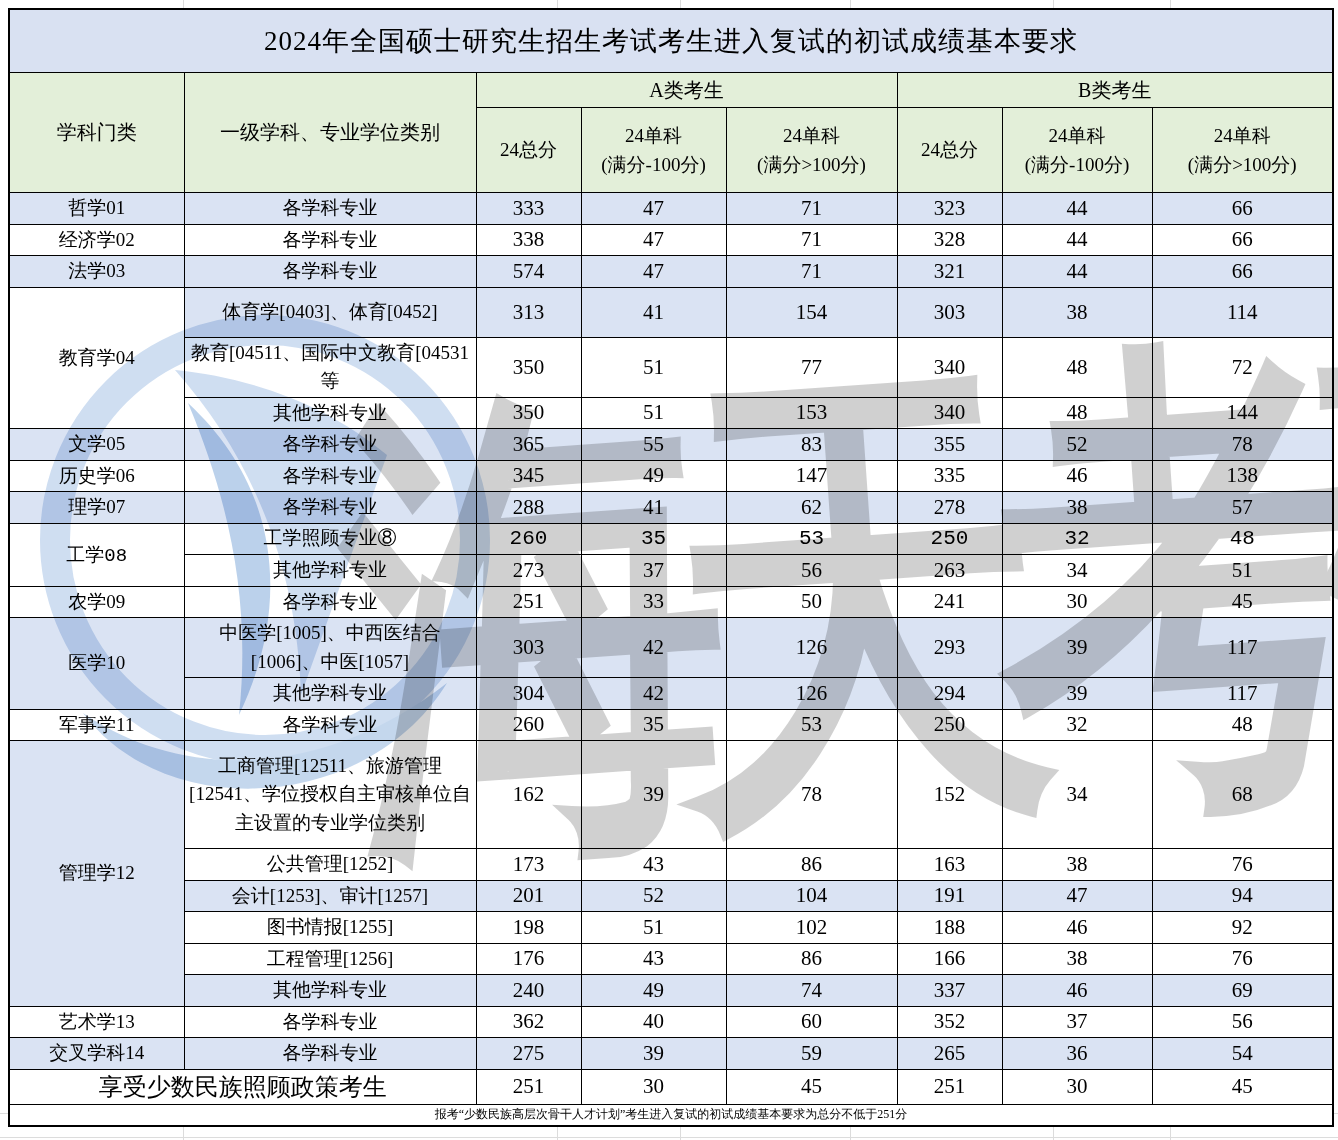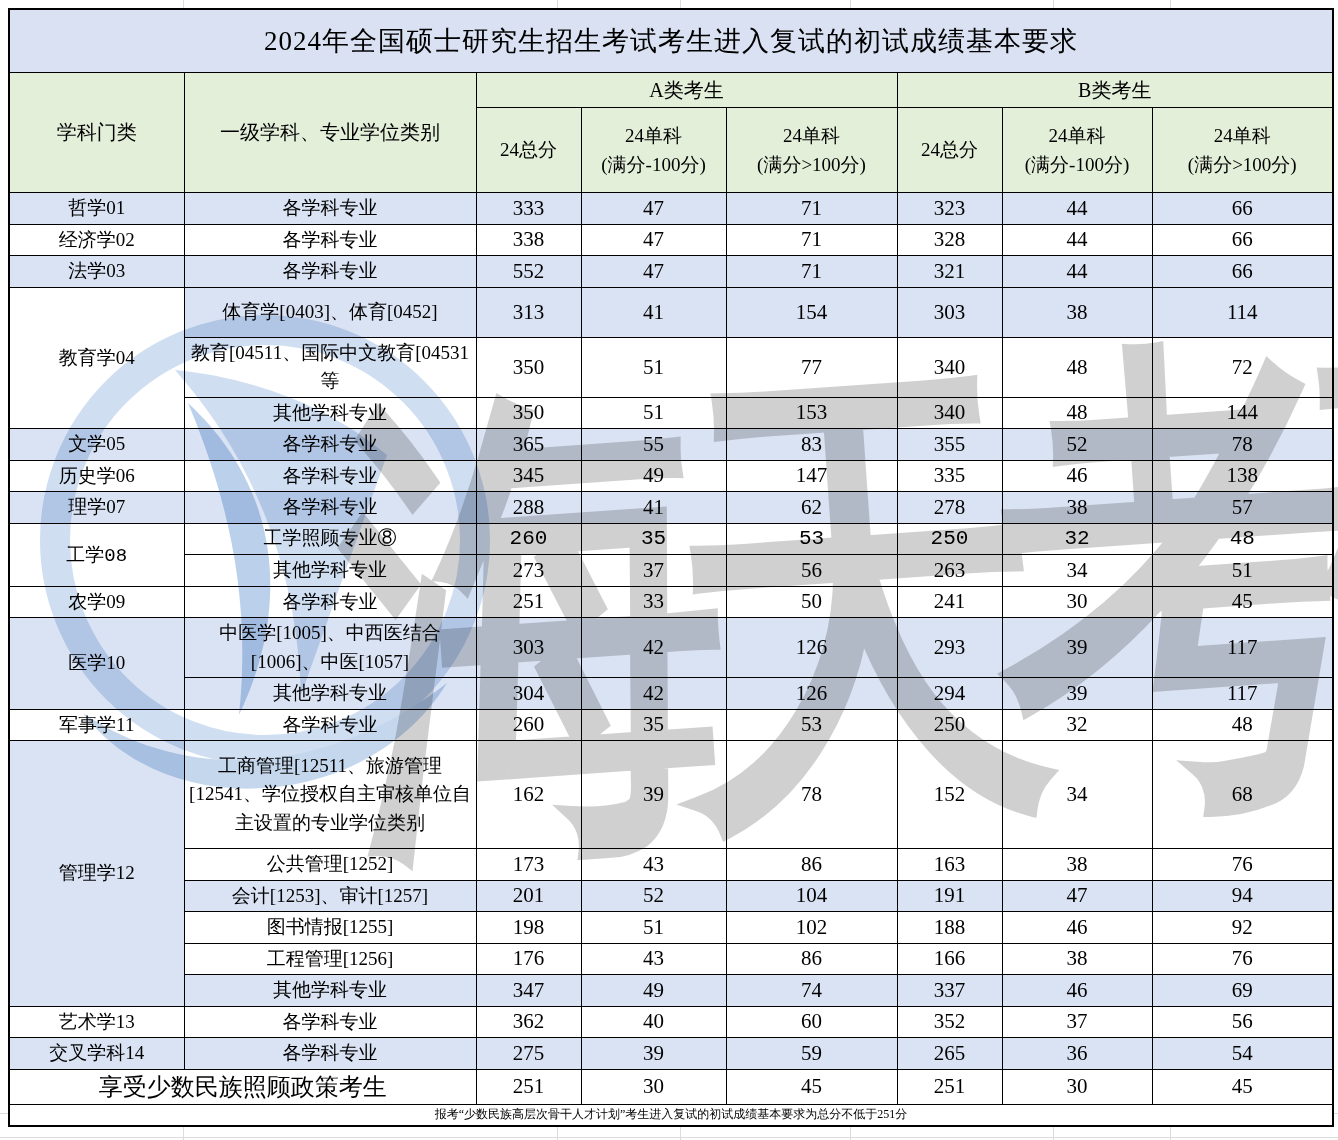--- a/index.html
+++ b/index.html
@@ -120,21 +120,21 @@
           <td class="score white">338</td>
           <td class="score white">47</td>
           <td class="score white">71</td>
           <td class="score white">328</td>
           <td class="score white">44</td>
           <td class="score white">66</td>
         </tr>
         <tr style="height: 30px;">
           <td class="cat blue" rowspan="1">法学03</td>
           <td class="major blue">各学科专业</td>
-          <td class="score blue">552</td>
+          <td class="score blue">574</td>
           <td class="score blue">47</td>
           <td class="score blue">71</td>
           <td class="score blue">321</td>
           <td class="score blue">44</td>
           <td class="score blue">66</td>
         </tr>
         <tr style="height: 50px;">
           <td class="cat white" rowspan="3">教育学04</td>
           <td class="major blue">体育学[0403]、体育[0452]</td>
           <td class="score blue">313</td>
@@ -291,21 +291,21 @@
           <td class="major white">工程管理[1256]</td>
           <td class="score white">176</td>
           <td class="score white">43</td>
           <td class="score white">86</td>
           <td class="score white">166</td>
           <td class="score white">38</td>
           <td class="score white">76</td>
         </tr>
         <tr style="height: 30px;">
           <td class="major blue">其他学科专业</td>
-          <td class="score blue">347</td>
+          <td class="score blue">240</td>
           <td class="score blue">49</td>
           <td class="score blue">74</td>
           <td class="score blue">337</td>
           <td class="score blue">46</td>
           <td class="score blue">69</td>
         </tr>
         <tr style="height: 30px;">
           <td class="cat white" rowspan="1">艺术学13</td>
           <td class="major white">各学科专业</td>
           <td class="score white">362</td>

